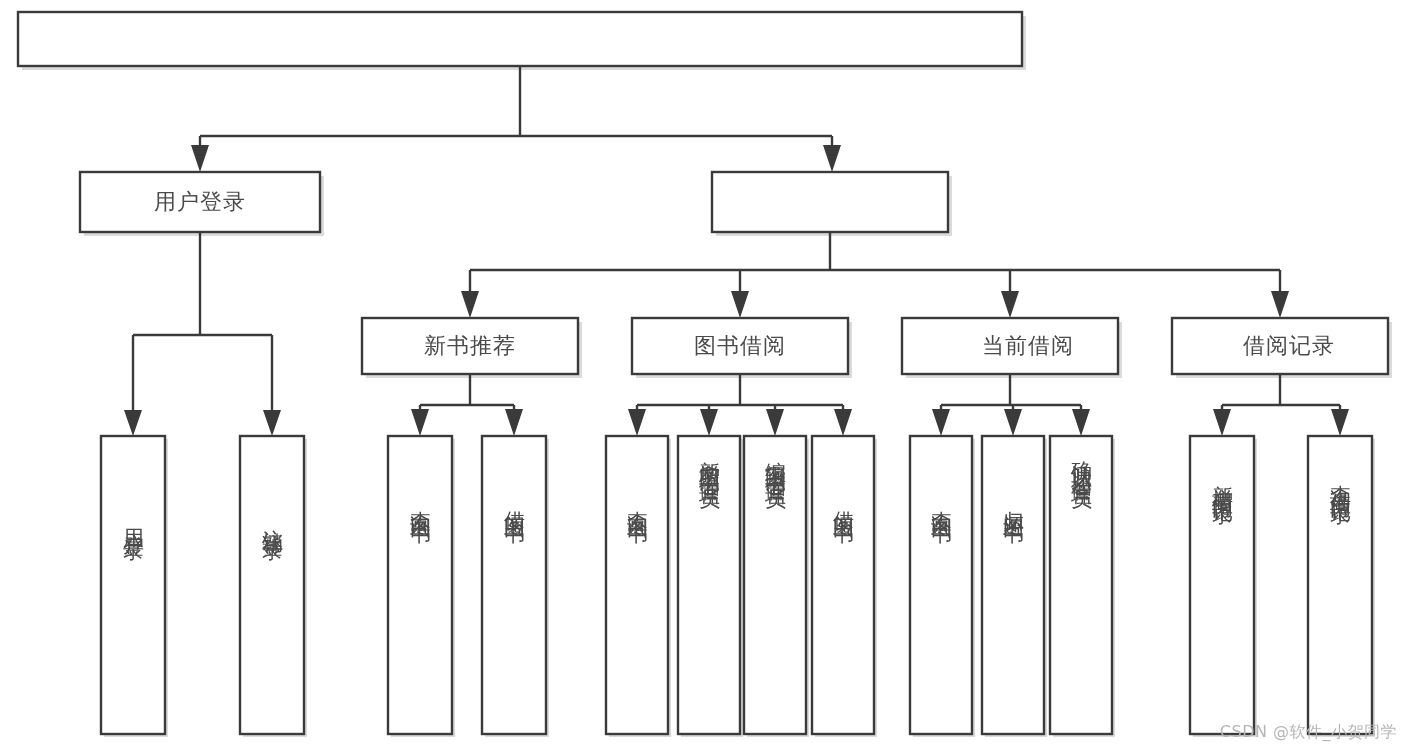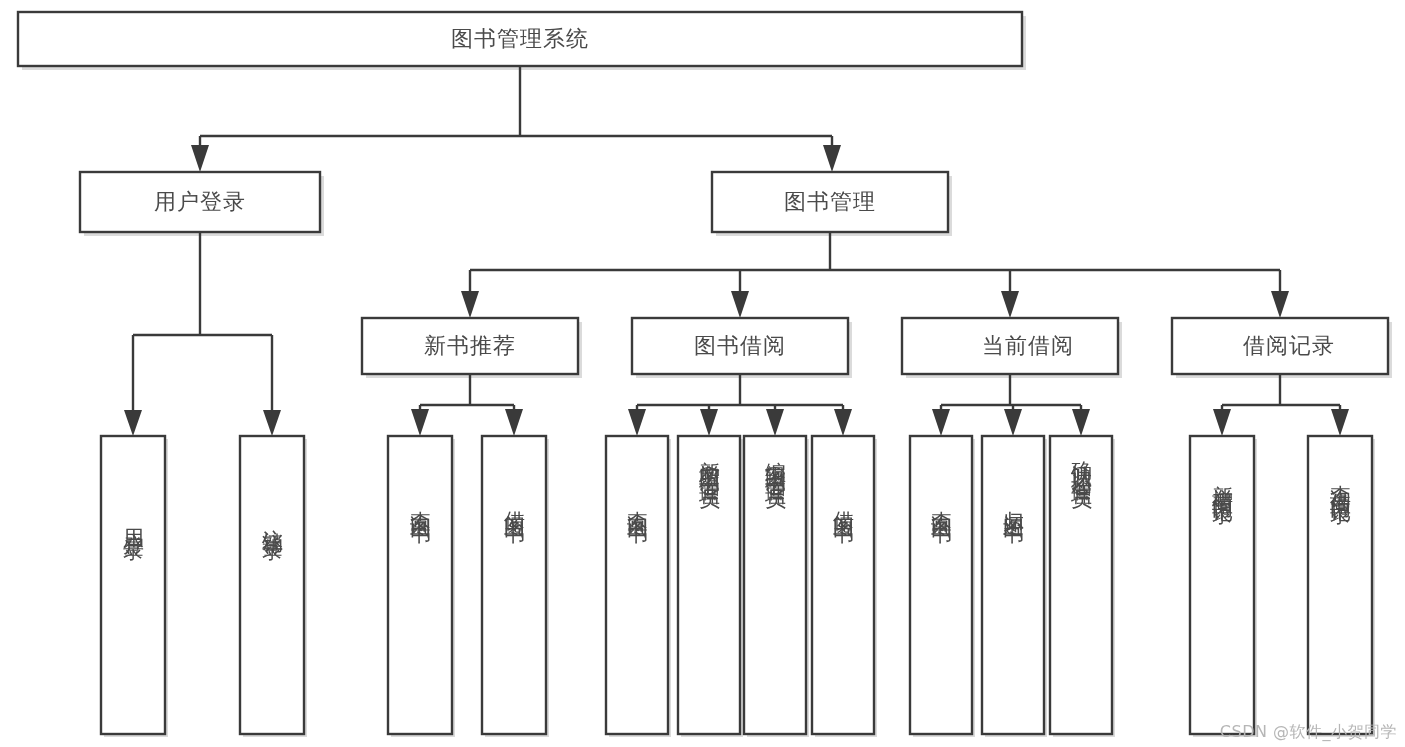--- a/index.html
+++ b/index.html
@@ -215,31 +215,25 @@
       <rect class="node-box" x="744" y="436" width="62" height="298"></rect>
       <rect class="node-box" x="812" y="436" width="62" height="298"></rect>
       <rect class="node-box" x="910" y="436" width="62" height="298"></rect>
       <rect class="node-box" x="982" y="436" width="62" height="298"></rect>
       <rect class="node-box" x="1050" y="436" width="62" height="298"></rect>
       <rect class="node-box" x="1190" y="436" width="64" height="298"></rect>
       <rect class="node-box" x="1308" y="436" width="64" height="298"></rect>
     </g>
   </svg>
 
-  <div class="h-label-wrap" style="left:18px; top:12px; width:1004px; height:54px;">
-    <span class="h-label-text">图书管理系统</span>
-  </div>
 
   <div class="h-label-wrap" style="left:80px; top:172px; width:240px; height:60px;">
     <span class="h-label-text">用户登录</span>
   </div>
 
-  <div class="h-label-wrap" style="left:712px; top:172px; width:236px; height:60px;">
-    <span class="h-label-text">图书管理</span>
-  </div>
 
   <div class="h-label-wrap" style="left:632px; top:318px; width:216px; height:56px;">
     <span class="h-label-text">图书借阅</span>
   </div>
 
   <div class="h-label-wrap" style="left:362px; top:318px; width:216px; height:56px;">
     <span class="h-label-text">新书推荐</span>
   </div>
 
   <div class="h-label-wrap" style="left:902px; top:318px; width:252px; height:56px;">

